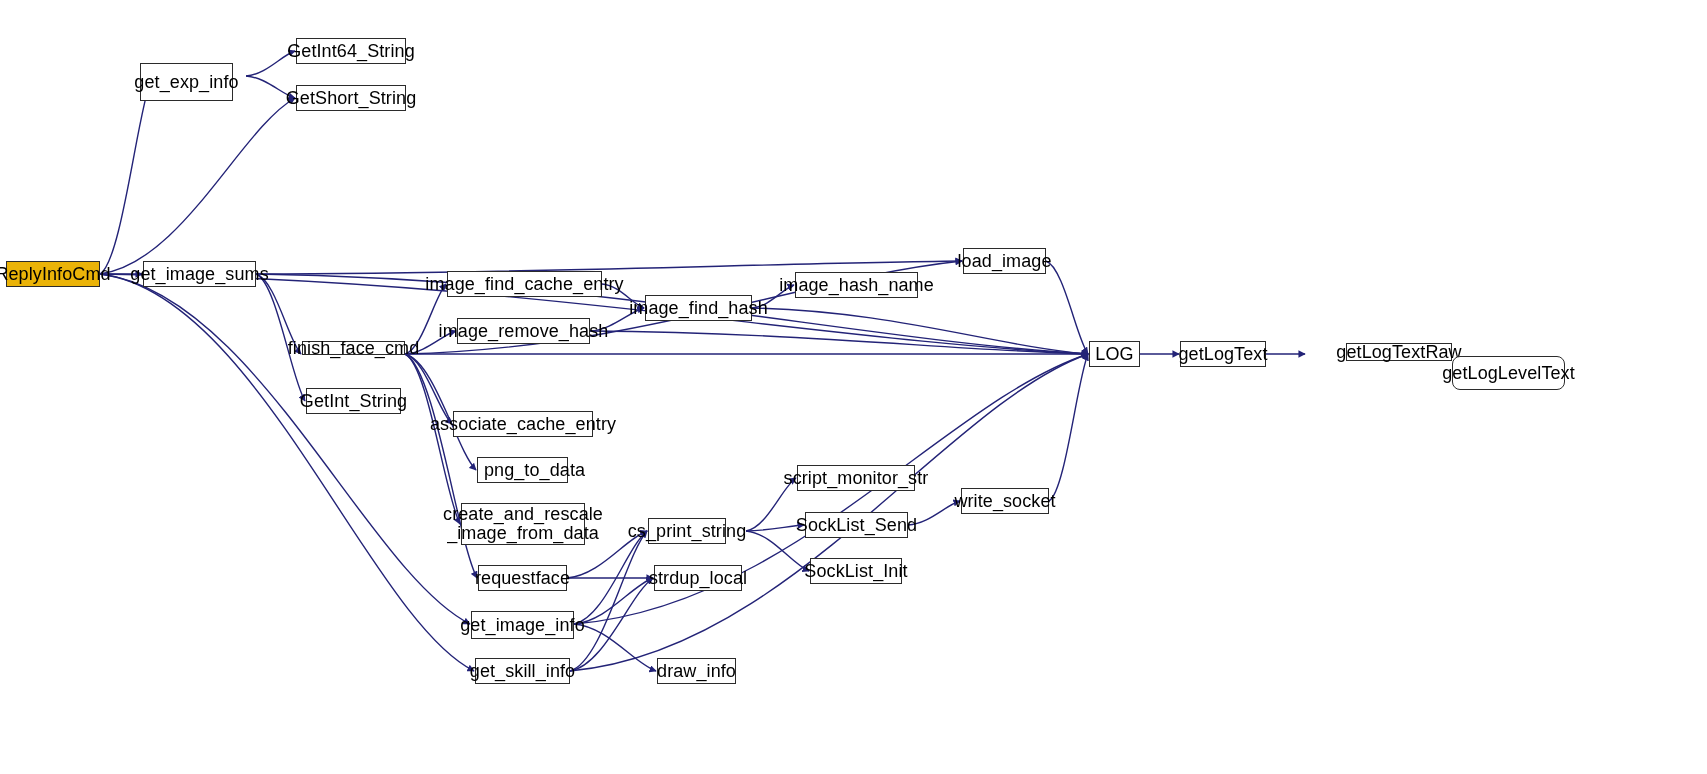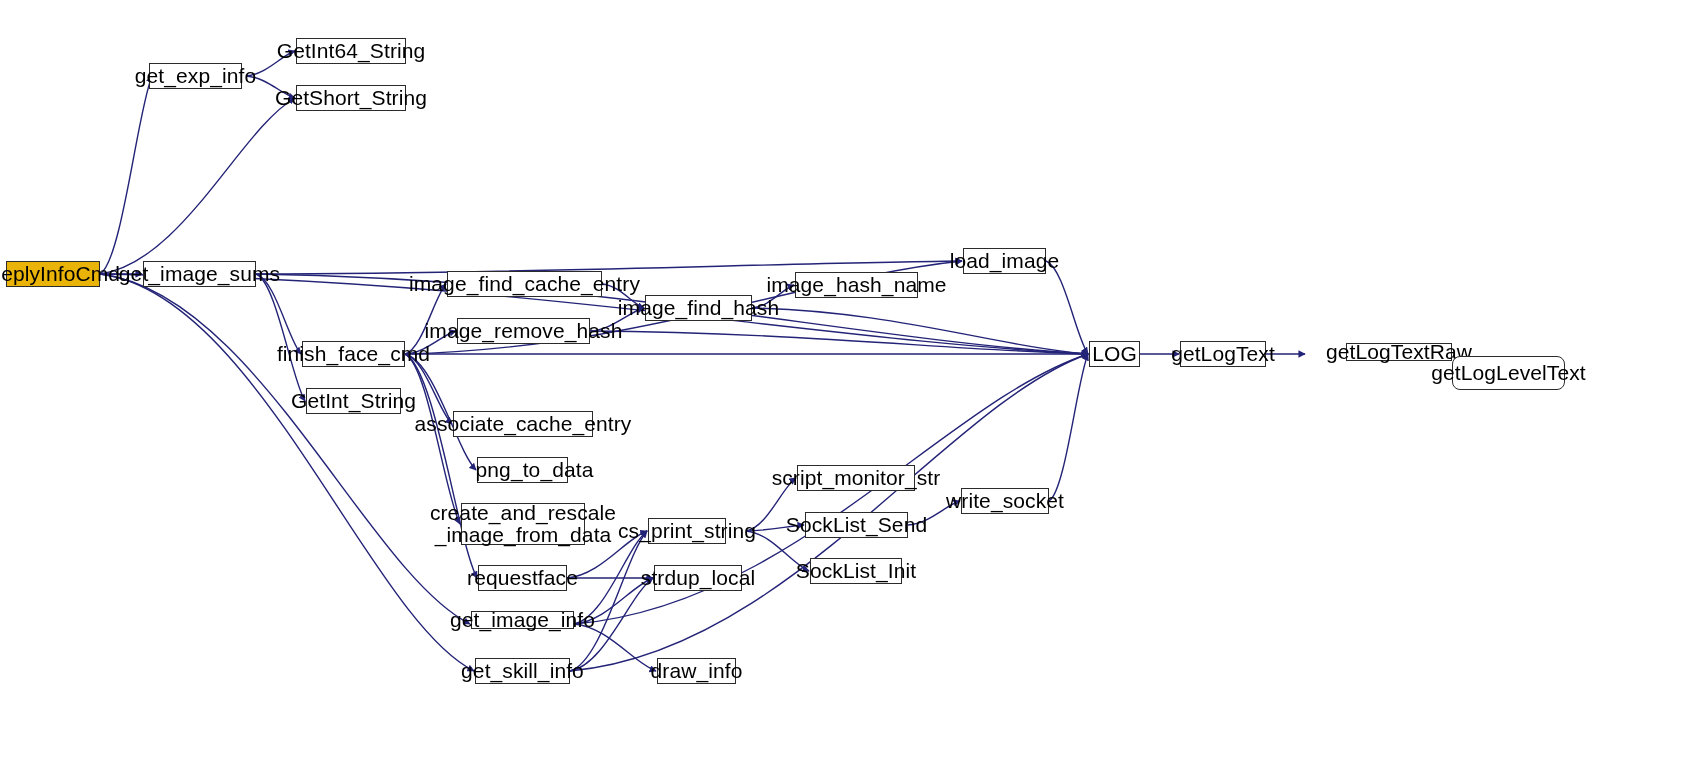--- a/index.html
+++ b/index.html
@@ -21,21 +21,21 @@
     top: 0;
     width: 1707px;
     height: 774px;
   }
   .node {
     position: absolute;
     box-sizing: border-box;
     border: 1px solid #2b2b2b;
     background: #ffffff;
     color: #000000;
-    font-size: 21px;
+    font-size: 18px;
     line-height: 1.05;
     display: flex;
     align-items: center;
     justify-content: center;
     text-align: center;
     white-space: pre;
     letter-spacing: 0.1px;
   }
   .node.root {
     background: #eab308;
@@ -97,41 +97,41 @@
         <path d="M 570 671 C 787.56 652, 942.96 406.25, 1088 354" marker-end="url(#arrow)" stroke="#232377"></path>
         <path d="M 746 531 C 767 527.608, 782 487.328, 796 478" marker-end="url(#arrow)" stroke="#232377"></path>
         <path d="M 746 531 C 770.36 530.616, 787.76 526.056, 804 525" marker-end="url(#arrow)" stroke="#232377"></path>
         <path d="M 746 531 C 772.46 533.56, 791.36 563.96, 809 571" marker-end="url(#arrow)" stroke="#232377"></path>
         <path d="M 908 525 C 929.84 523.464, 945.44 505.224, 960 501" marker-end="url(#arrow)" stroke="#232377"></path>
         <path d="M 1049 501 C 1065.38 491.592, 1077.08 379.872, 1088 354" marker-end="url(#arrow)" stroke="#232377"></path>
       </g>
   </svg>
   <div id="node-layer">
       <div class="node root" style="left: 6px; top: 261px; width: 94px; height: 26px;"><span class="label">ReplyInfoCmd</span></div>
-      <div class="node" style="left: 149px; top: 63px; width: 93px; height: 26px; text-align: right;"><span class="label">get_exp_info</span></div>
+      <div class="node" style="left: 140px; top: 63px; width: 93px; height: 38px; text-align: right;"><span class="label">get_exp_info</span></div>
       <div class="node" style="left: 296px; top: 38px; width: 110px; height: 26px;"><span class="label">GetInt64_String</span></div>
       <div class="node" style="left: 296px; top: 85px; width: 110px; height: 26px;"><span class="label">GetShort_String</span></div>
       <div class="node" style="left: 143px; top: 261px; width: 113px; height: 26px;"><span class="label">get_image_sums</span></div>
-      <div class="node" style="left: 302px; top: 341px; width: 103px; height: 26px;"><span class="label">finish_face_cmd</span></div>
+      <div class="node" style="left: 302px; top: 341px; width: 103px; height: 14px;"><span class="label">finish_face_cmd</span></div>
       <div class="node" style="left: 306px; top: 388px; width: 95px; height: 26px;"><span class="label">GetInt_String</span></div>
       <div class="node" style="left: 447px; top: 271px; width: 155px; height: 26px;"><span class="label">image_find_cache_entry</span></div>
       <div class="node" style="left: 457px; top: 318px; width: 133px; height: 26px;"><span class="label">image_remove_hash</span></div>
       <div class="node" style="left: 645px; top: 295px; width: 107px; height: 26px;"><span class="label">image_find_hash</span></div>
       <div class="node" style="left: 795px; top: 272px; width: 123px; height: 26px;"><span class="label">image_hash_name</span></div>
       <div class="node" style="left: 963px; top: 248px; width: 83px; height: 26px;"><span class="label">load_image</span></div>
       <div class="node" style="left: 1089px; top: 341px; width: 51px; height: 26px;"><span class="label">LOG</span></div>
       <div class="node" style="left: 1180px; top: 341px; width: 86px; height: 26px;"><span class="label">getLogText</span></div>
       <div class="node" style="left: 1306px; top: 343px; width: 106px; height: 18px; margin-left: 40px;"><span class="label">getLogTextRaw</span></div>
       <div class="node" style="left: 1452px; top: 356px; width: 113px; height: 34px; border-radius: 8px;"><span class="label">getLogLevelText</span></div>
       <div class="node" style="left: 453px; top: 411px; width: 140px; height: 26px;"><span class="label">associate_cache_entry</span></div>
       <div class="node" style="left: 477px; top: 457px; width: 91px; height: 26px; padding-left: 24px;"><span class="label">png_to_data</span></div>
       <div class="node" style="left: 461px; top: 503px; width: 124px; height: 42px;"><span class="label">create_and_rescale
 _image_from_data</span></div>
       <div class="node" style="left: 478px; top: 565px; width: 89px; height: 26px;"><span class="label">requestface</span></div>
-      <div class="node" style="left: 471px; top: 611px; width: 103px; height: 18px;"><span class="label">get_image_info</span></div>
+      <div class="node" style="left: 471px; top: 611px; width: 103px; height: 28px;"><span class="label">get_image_info</span></div>
       <div class="node" style="left: 475px; top: 658px; width: 95px; height: 26px;"><span class="label">get_skill_info</span></div>
       <div class="node" style="left: 648px; top: 518px; width: 78px; height: 26px;"><span class="label">cs_print_string</span></div>
       <div class="node" style="left: 654px; top: 565px; width: 88px; height: 26px;"><span class="label">strdup_local</span></div>
       <div class="node" style="left: 657px; top: 658px; width: 79px; height: 26px;"><span class="label">draw_info</span></div>
       <div class="node" style="left: 797px; top: 465px; width: 118px; height: 26px;"><span class="label">script_monitor_str</span></div>
       <div class="node" style="left: 805px; top: 512px; width: 103px; height: 26px;"><span class="label">SockList_Send</span></div>
       <div class="node" style="left: 810px; top: 558px; width: 92px; height: 26px;"><span class="label">SockList_Init</span></div>
       <div class="node" style="left: 961px; top: 488px; width: 88px; height: 26px;"><span class="label">write_socket</span></div>
     </div>
 </div>

